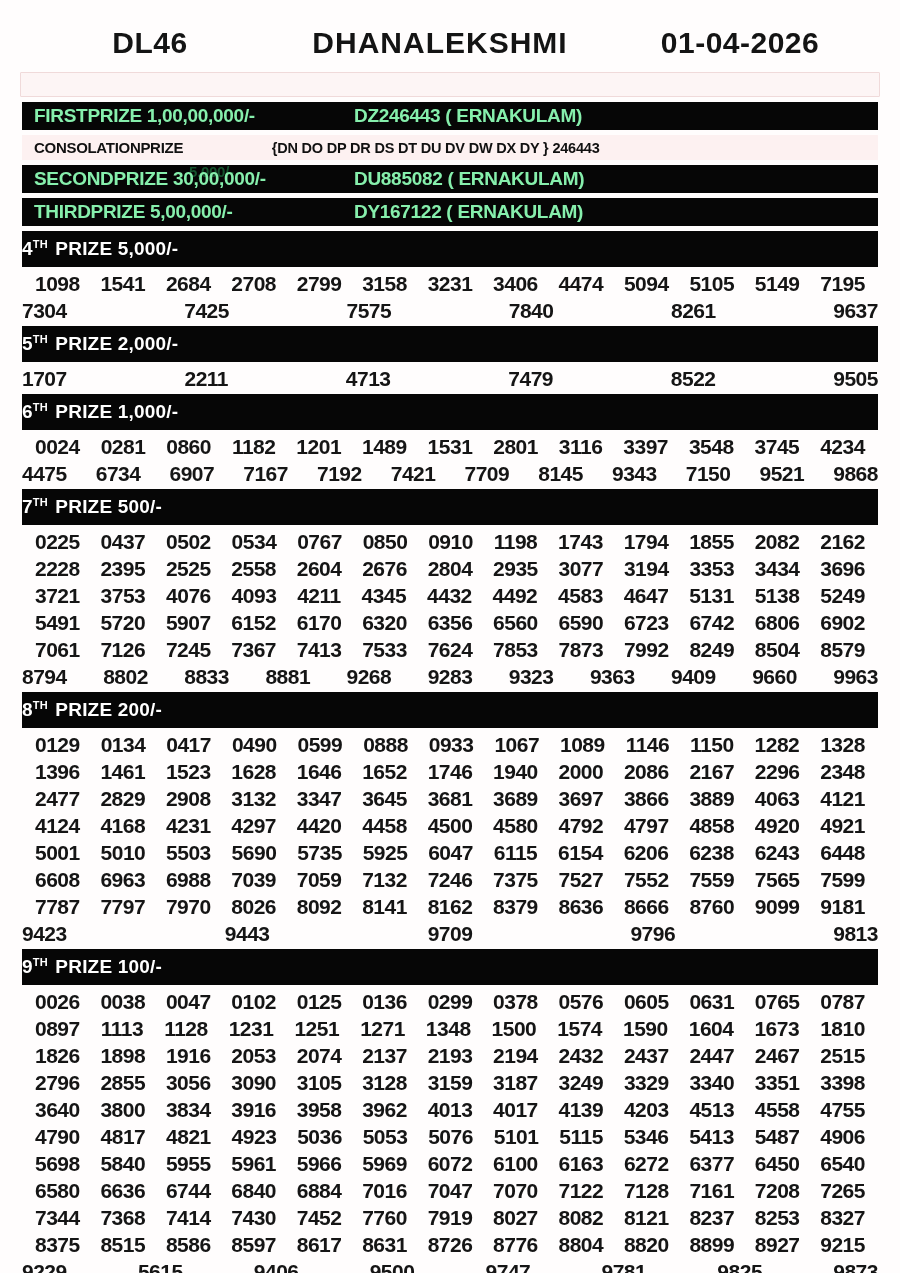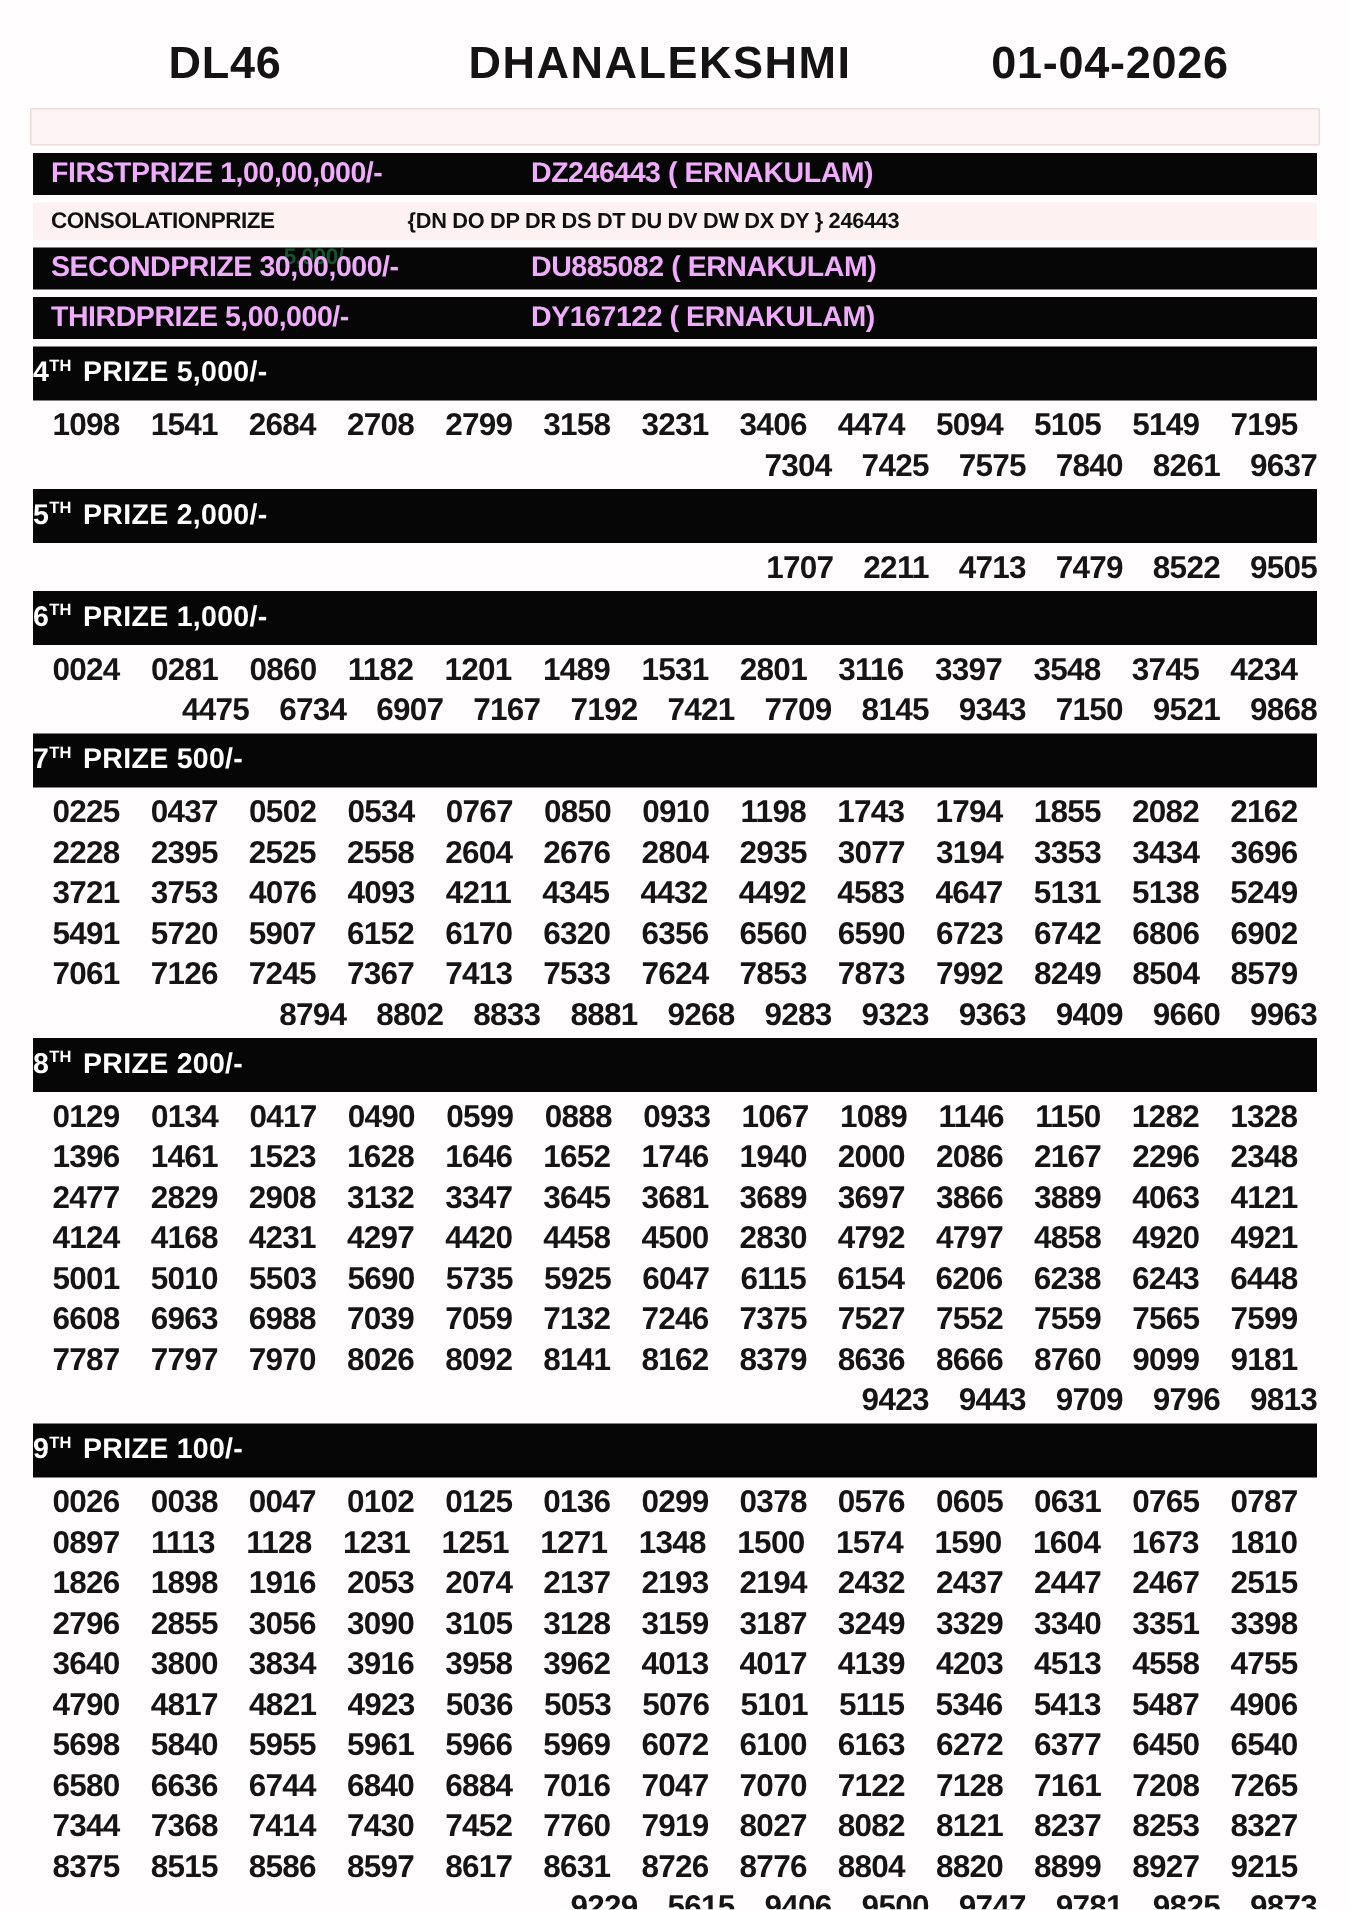--- a/index.html
+++ b/index.html
@@ -15,21 +15,21 @@
   }
   .hdr{font-size:30px;font-weight:bold;letter-spacing:0.5px;text-align:center;}
   .hdr.title{letter-spacing:1px;}
   
   .top-strip{
     height:23px;margin:0 20px 5px 20px;background:#fdf5f5;
     border:1px solid #f0dada;border-radius:1px;
   }
   
   .prize-bar{
-    background:#060606;color:#f0abfc;height:28px;margin:0 22px 5px 22px;
+    background:#060606;color:#86efac;height:28px;margin:0 22px 5px 22px;
     display:flex;align-items:center;font-weight:bold;font-size:19px;
     letter-spacing:-0.3px;
   }
   .prize-bar .lbl{padding-left:12px;width:320px;flex:0 0 auto;}
   .prize-bar .tkt{flex:1;}
   .consol-row{
     height:25px;margin:0 22px 5px 22px;background:#fdf1f1;
     display:flex;align-items:center;font-weight:bold;font-size:15px;
     color:#111;letter-spacing:-0.3px;
   }
@@ -37,21 +37,21 @@
   .consol-row .c-amt{color:#14532d;margin-left:6px;margin-top:48px;}
   .consol-row .c-series{margin-left:38px;font-size:14.5px;letter-spacing:-0.2px;}
   
   .section-bar{
     background:#060606;color:#fff;height:36px;margin:2px 22px 3px 22px;
     display:flex;align-items:center;
     font-weight:bold;font-size:19px;letter-spacing:0.2px;
   }
   .section-bar sup{font-size:11px;line-height:0;vertical-align:super;margin-right:2px;}
   .num-row{
-    display:flex;justify-content:flex-end;gap:20px;
+    display:flex;justify-content:space-between;gap:20px;
     margin:0 22px;line-height:27px;height:27px;
     font-weight:bold;font-size:21px;color:#151515;letter-spacing:-0.5px;
   }
   .num-row.full{justify-content:space-between;padding:0 13px;gap:0;}
   .num{white-space:nowrap;}
   
   .double-rule{margin:8px 10px 0 10px;}
   .double-rule .l1{height:3px;background:#2a2a2a;}
   .double-rule .l2{height:2px;background:#2a2a2a;margin-top:3px;}
 </style>
@@ -299,21 +299,21 @@
         <span class="num">4121</span>
       </div>
       <div class="num-row full">
         <span class="num">4124</span>
         <span class="num">4168</span>
         <span class="num">4231</span>
         <span class="num">4297</span>
         <span class="num">4420</span>
         <span class="num">4458</span>
         <span class="num">4500</span>
-        <span class="num">2830</span>
+        <span class="num">4580</span>
         <span class="num">4792</span>
         <span class="num">4797</span>
         <span class="num">4858</span>
         <span class="num">4920</span>
         <span class="num">4921</span>
       </div>
       <div class="num-row full">
         <span class="num">5001</span>
         <span class="num">5010</span>
         <span class="num">5503</span>

